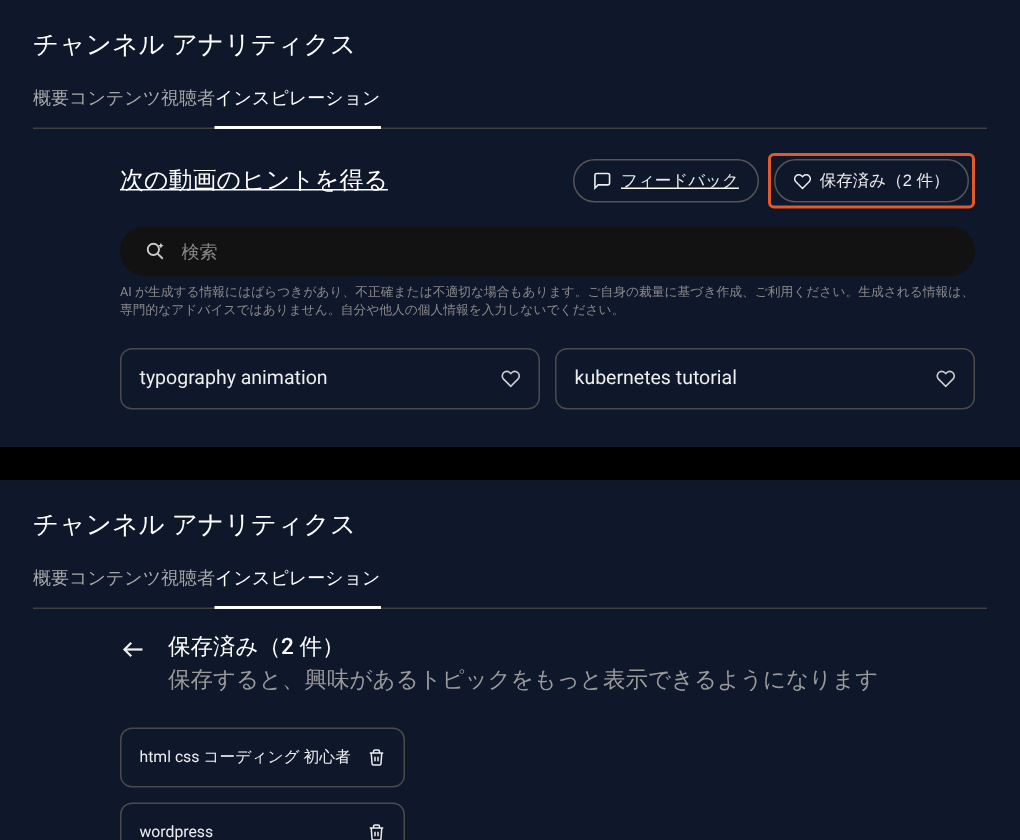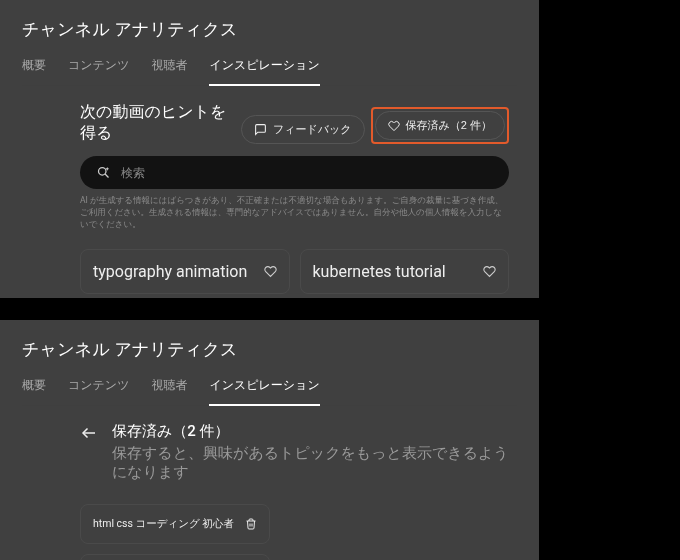--- a/index.html
+++ b/index.html
@@ -3,41 +3,41 @@
 <meta charset="utf-8">
 <style>
   * { box-sizing: border-box; margin: 0; padding: 0; }
   body {
     background: #000;
     font-family: -apple-system, BlinkMacSystemFont, "Segoe UI", Roboto, Arial, sans-serif;
     color: #fff;
     width: 680px;
   }
   .panel {
-    background: #404040;
-    width: 539px;
+    background: #0f172a;
+    width: 680px;
     padding: 18px 22px 14px 22px;
   }
   .panel.top { height: 298px; overflow: hidden; }
   .panel.bottom { height: 240px; }
   .gap { height: 22px; background: #000; }
   .page-title {
     font-size: 17px; font-weight: 500; letter-spacing: 0.2px;
     margin-bottom: 16px;
   }
   .tabs {
-    display: flex; gap: 22px;
+    display: flex; 
     border-bottom: 1px solid #3f3f3f;
     font-size: 12px; color: #aaa;
     margin-bottom: 16px;
   }
   .tab { padding: 0 0 10px 0; cursor: pointer; }
   .tab.active { color: #fff; border-bottom: 2px solid #fff; margin-bottom: -1px; }
   .content { padding-left: 58px; padding-right: 8px; }
-  .headrow { display: flex; align-items: flex-end; margin-bottom: 12px; }
+  .headrow { display: flex; align-items: center; margin-bottom: 12px; text-decoration: underline; }
   .heading { font-size: 16px; font-weight: 500; flex: 1; }
   .pillbtn {
     display: inline-flex; align-items: center; gap: 6px;
     border: 1px solid #555; border-radius: 16px;
     font-size: 11px; color: #eee;
     padding: 6px 12px; cursor: pointer;
     background: transparent;
   }
   .highlight-box {
     border: 2px solid #e25a2b; border-radius: 4px;
@@ -58,21 +58,21 @@
   .section-title { font-size: 12.5px; font-weight: 500; flex: 1; }
   .showall {
     border: 1px solid #555; border-radius: 14px;
     font-size: 10.5px; color: #ddd; padding: 5px 10px;
     cursor: pointer; background: transparent;
   }
   .chip-row { display: flex; gap: 10px; margin-bottom: 20px; }
   .chip {
     flex: 1; display: flex; align-items: center;
     border: 1px solid #4a4a4a; border-radius: 8px;
-    padding: 12px 12px; font-size: 16px; color: #eee;
+    padding: 12px 12px; font-size: 13px; color: #eee;
     cursor: pointer;
   }
   .chip span.label { flex: 1; }
   .chip .hearticon, .chip .trashicon { color: #ccc; flex-shrink: 0; }
   .saved-headrow { display: flex; align-items: flex-start; gap: 14px; margin-bottom: 4px; }
   .backarrow { padding-top: 2px; cursor: pointer; color: #eee; }
   .saved-title { font-size: 15px; font-weight: 500; }
   .saved-sub { font-size: 15px; color: #9a9a9a; margin-top: 3px; margin-bottom: 18px; }
   .saved-chips { display: flex; gap: 10px; flex-direction: column; }
   .saved-chip {

